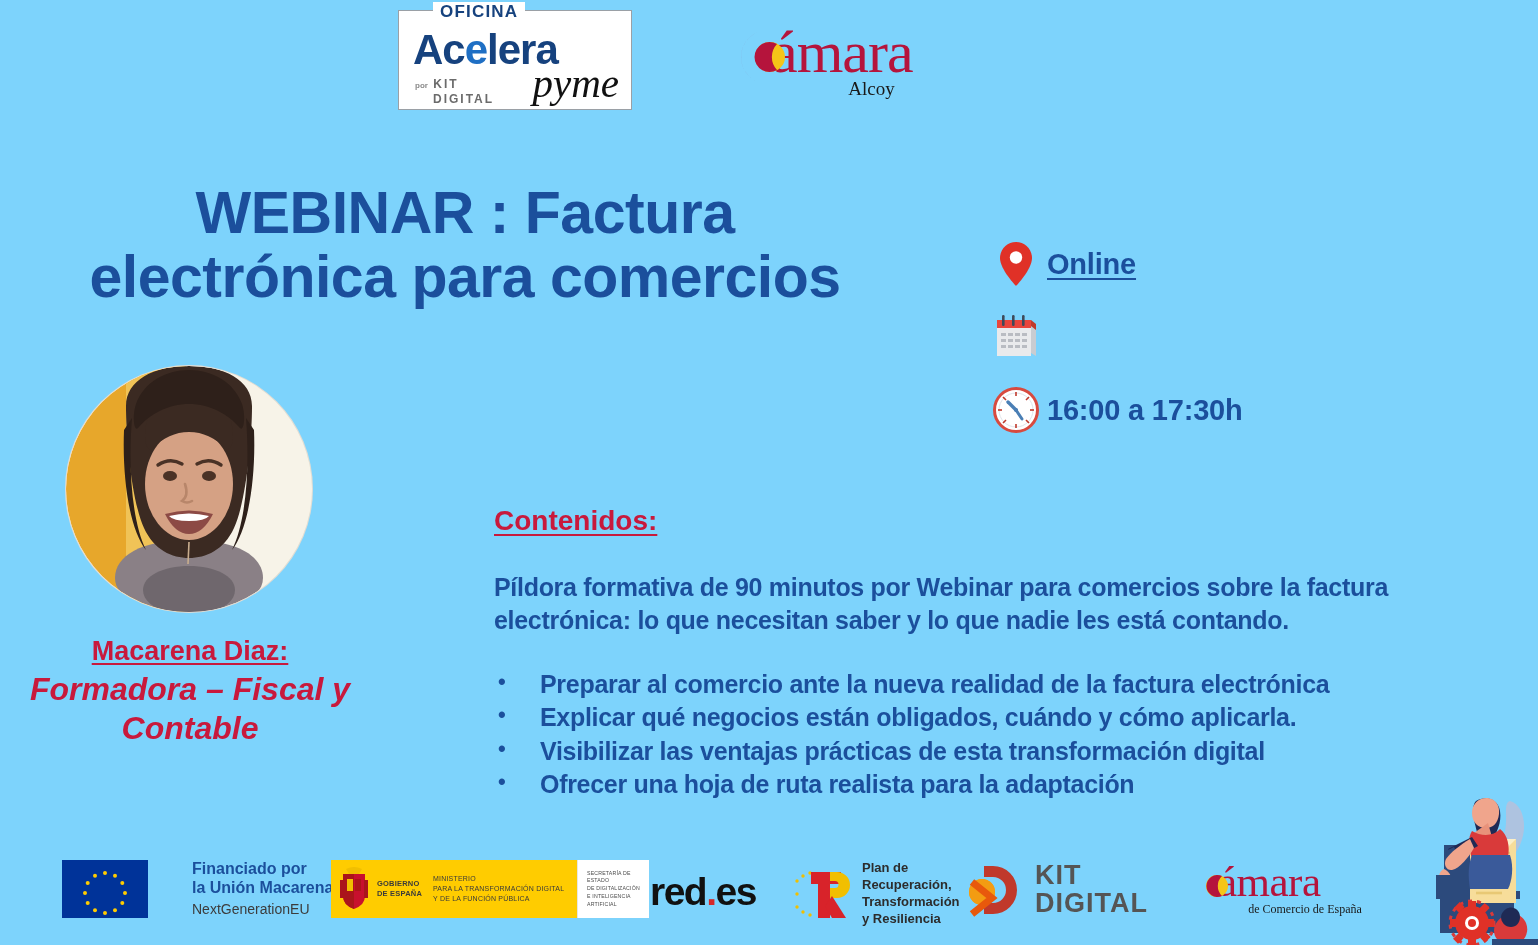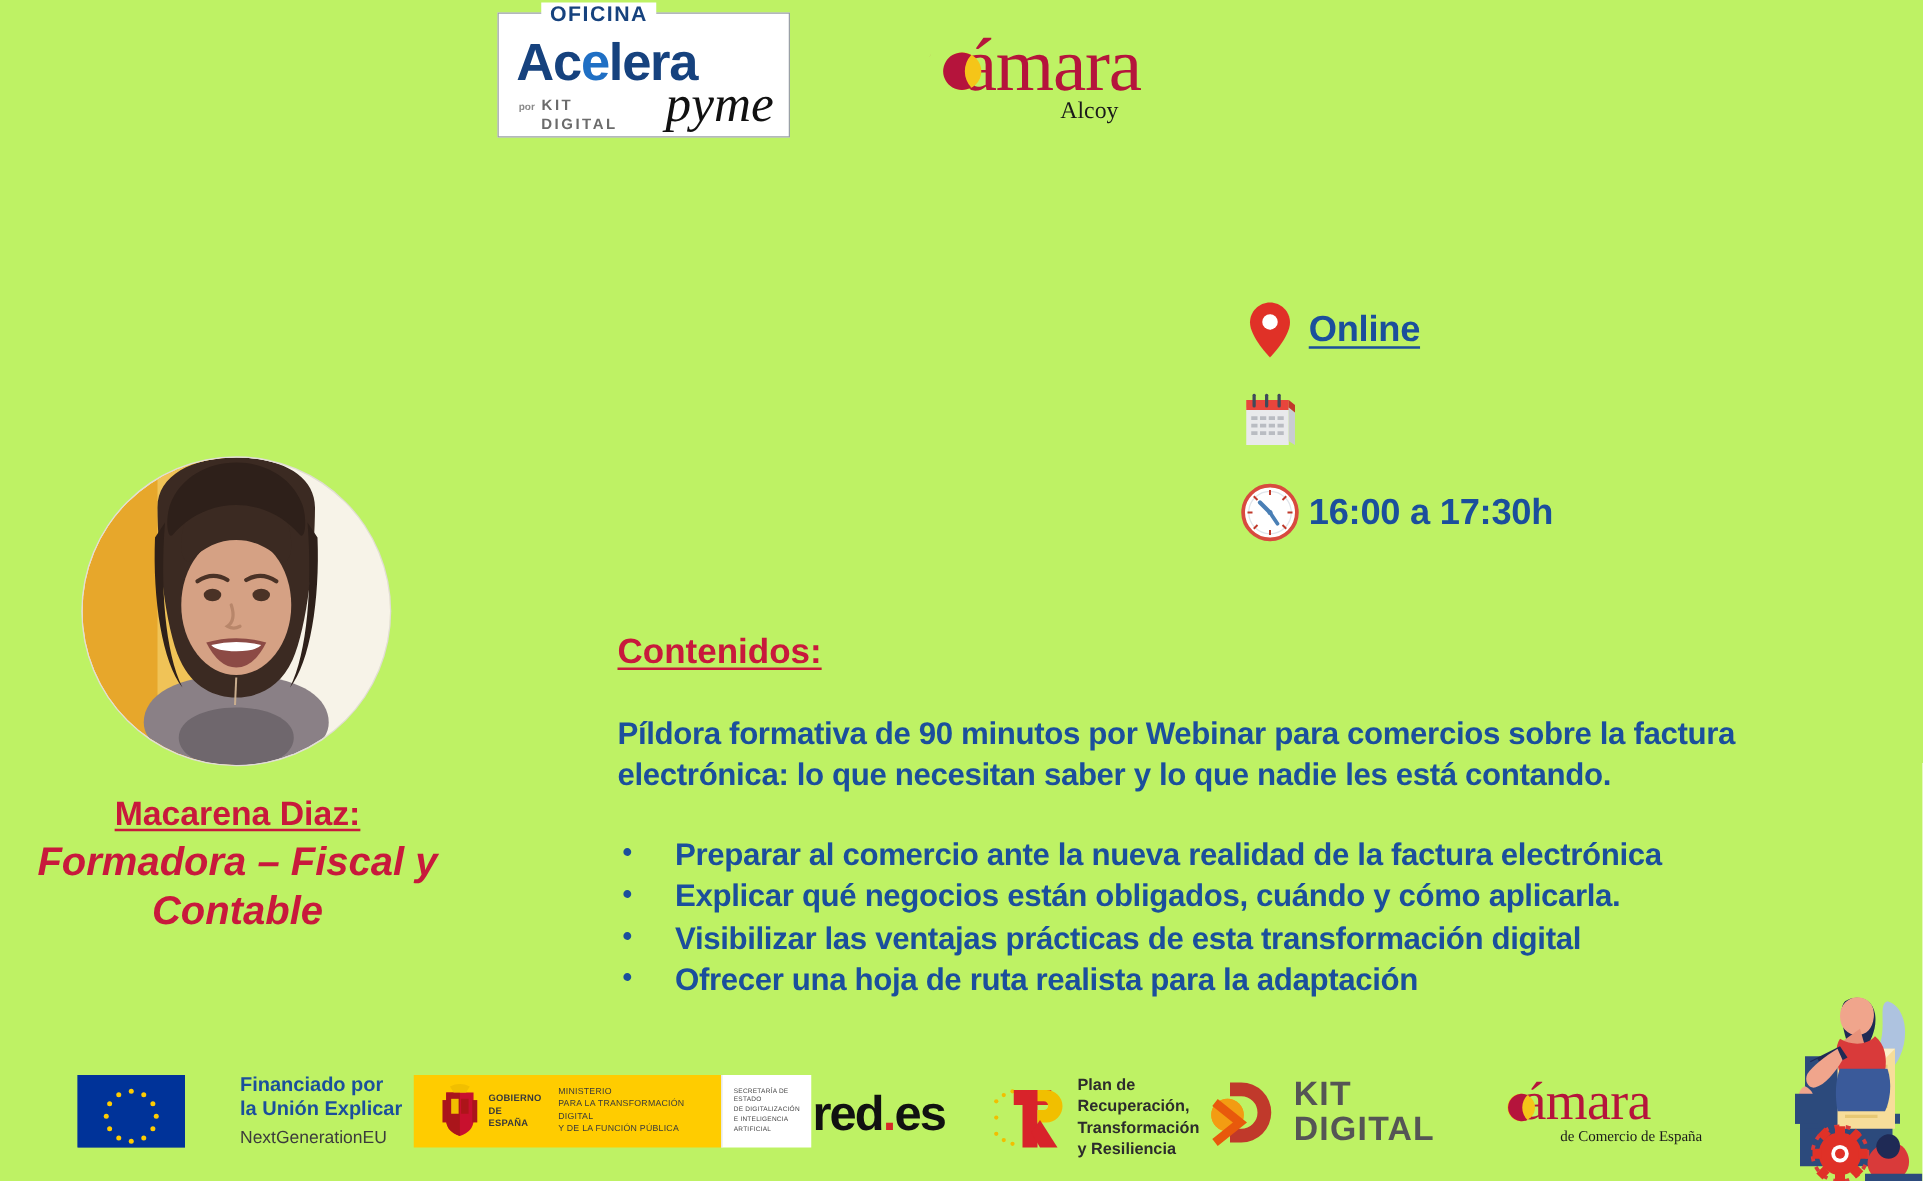--- a/index.html
+++ b/index.html
@@ -3,21 +3,21 @@
 <meta charset="utf-8">
 <title>Webinar Factura Electronica</title>
 <style>
   * { margin:0; padding:0; box-sizing:border-box; }
   html, body {
     width:1538px; height:945px;
     background:#ffffff;
     font-family:"Liberation Sans", sans-serif;
     overflow:hidden;
   }
-  .page { position:relative; width:1538px; height:945px; background:#bef264; }
+  .page { position:relative; width:1538px; height:945px; background:#7dd3fc; }
 
   
   .acelera-logo {
     position:absolute; left:398px; top:10px;
     width:234px; height:100px;
     border:1.5px solid #9aa0a6;
     background:#fff;
   }
   .acelera-oficina {
     position:absolute; left:34px; top:-9px;
@@ -119,21 +119,21 @@
   
   .footer { position:absolute; left:0; top:852px; width:1538px; height:93px; }
 
   .eu-logo { position:absolute; left:62px; top:8px; display:flex; align-items:flex-start;gap:31px; }
   .eu-flag { width:86px; height:58px; background:#003399; position:relative; flex:0 0 86px; }
   .eu-text { margin-left:13px; }
   .eu-line1 { font-size:16px; font-weight:bold; color:#1b4f9c; line-height:1.18; }
   .eu-line2 { font-size:14px; color:#3c3c3c; margin-top:3px; }
 
   .gob { position:absolute; left:331px; top:8px; width:318px; height:58px; display:flex; }
-  .gob-yellow { background:#ffcc00; flex:0 0 246px; display:flex; align-items:center; padding-left:20px; }
+  .gob-yellow { background:#ffcc00; flex:0 0 246px; display:flex; align-items:center; padding-left:6px; }
   .gob-white { background:#fff; flex:1; display:flex; align-items:center; padding-left:9px; border-left:1px solid #e6e6e6; }
   .gob-esp { font-size:7.5px; font-weight:bold; color:#3a3a3a; line-height:1.3; letter-spacing:0.2px; margin-left:6px; }
   .gob-min { font-size:7px; color:#3a3a3a; line-height:1.42; letter-spacing:0.2px; margin-left:11px; }
   .gob-sec { font-size:5.2px; color:#4a4a4a; line-height:1.5; letter-spacing:0.2px; }
 
   .redes { position:absolute; left:650px; top:18px; font-size:39px; font-weight:bold; color:#111; letter-spacing:-1.5px; }
   .redes .dot { color:#d62828; }
 
   .prtr { position:absolute; left:791px; top:8px; display:flex; align-items:center; }
   .prtr-text { margin-left:9px; font-size:13px; font-weight:bold; color:#2c2c2c; line-height:1.3; }
@@ -174,20 +174,24 @@
     <svg class="camara-c-mark" viewBox="0 0 62 62">
       <path d="M31 4 A27 27 0 1 0 31 58 A27 27 0 0 1 31 4 Z" fill="#b5143c"></path>
       <circle cx="33" cy="31" r="15" fill="#f5c518"></circle>
       <path d="M33 16 A15 15 0 1 0 33 46 A22 22 0 0 1 33 16 Z" fill="#b5143c" opacity="0"></path>
       <path d="M40 18 A15 15 0 1 0 40 44 A19 19 0 0 1 40 18 Z" fill="#b5143c"></path>
     </svg>
     <div class="camara-word">ámara</div>
     <div class="camara-sub">Alcoy</div>
   </div>
 
+  <h1 class="title">
+    <span>WEBINAR : Factura</span><br>
+    <span>electrónica para comercios</span>
+  </h1>
 
   <div class="details">
 
     <div class="detail-row">
       <span class="detail-ico">
         <svg width="34" height="46" viewBox="0 0 34 46">
           <path d="M17 1 C8.2 1 1 8.2 1 17 c0 11.5 16 28 16 28 s16-16.5 16-28 C33 8.2 25.8 1 17 1 Z" fill="#e03127"></path>
           <circle cx="17" cy="16.5" r="6.2" fill="#ffffff"></circle>
         </svg>
       </span>
@@ -316,21 +320,21 @@
               <circle cx="33" cy="50.3" r="2"></circle>
               <circle cx="25.7" cy="43" r="2"></circle>
             <circle cx="23" cy="33" r="2"></circle>
               <circle cx="25.7" cy="23" r="2"></circle>
               <circle cx="33" cy="15.7" r="2"></circle>
           </g>
         </svg>
       </div>
       <div class="eu-text">
         <div class="eu-line1">Financiado por</div>
-        <div class="eu-line1">la Unión Explicar</div>
+        <div class="eu-line1">la Unión Macarena</div>
         <div class="eu-line2">NextGenerationEU</div>
       </div>
     </div>
 
     <div class="gob">
       <div class="gob-yellow">
         <svg width="34" height="46" viewBox="0 0 34 46">
           <path d="M6 8 h22 v22 q0 9 -11 13 q-11 -4 -11 -13 z" fill="#c8102e"></path>
           <path d="M6 8 h11 v35 q-11 -4 -11 -13 z" fill="#aa151b"></path>
           <rect x="10" y="13" width="6" height="12" fill="#f1bf00"></rect>

